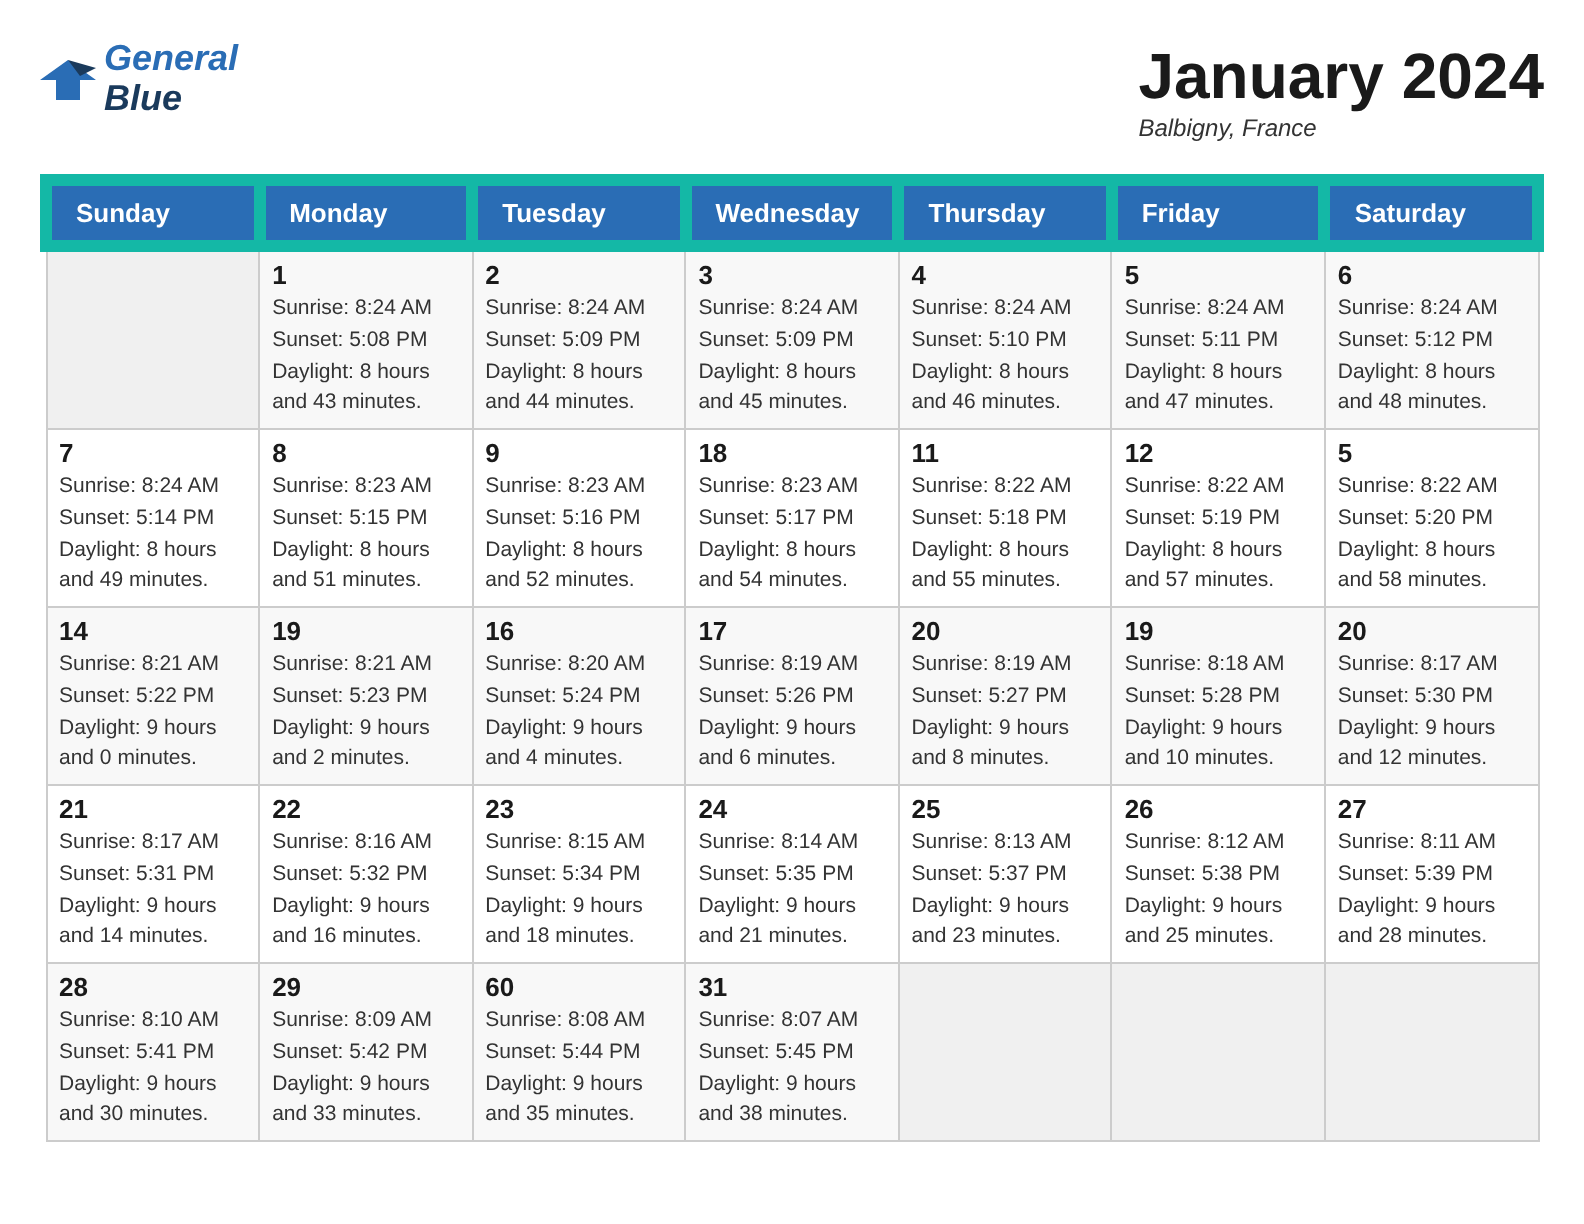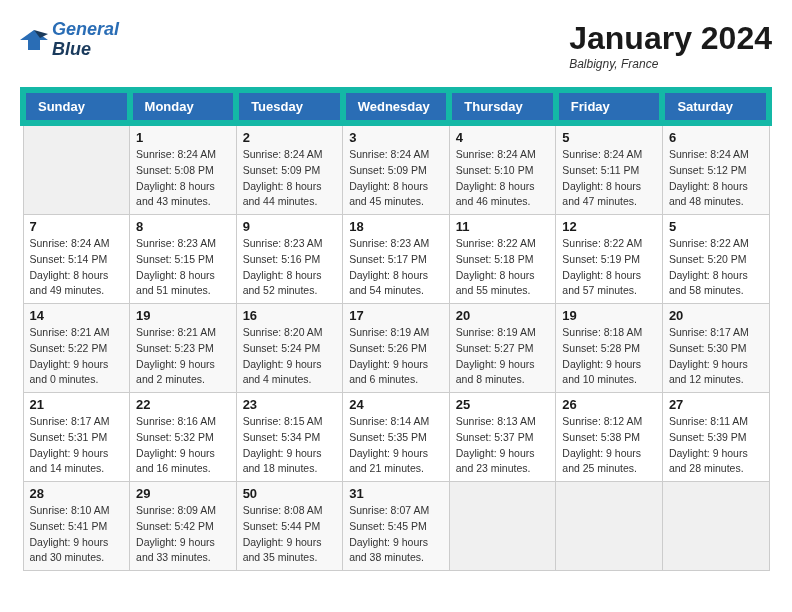--- a/index.html
+++ b/index.html
@@ -244,21 +244,21 @@
       <tr>
         <td>
           <span class="day-number">28</span>
           <div class="day-info">Sunrise: 8:10 AM<br>Sunset: 5:41 PM<br>Daylight: 9 hours and 30 minutes.</div>
         </td>
         <td>
           <span class="day-number">29</span>
           <div class="day-info">Sunrise: 8:09 AM<br>Sunset: 5:42 PM<br>Daylight: 9 hours and 33 minutes.</div>
         </td>
         <td>
-          <span class="day-number">50</span>
+          <span class="day-number">60</span>
           <div class="day-info">Sunrise: 8:08 AM<br>Sunset: 5:44 PM<br>Daylight: 9 hours and 35 minutes.</div>
         </td>
         <td>
           <span class="day-number">31</span>
           <div class="day-info">Sunrise: 8:07 AM<br>Sunset: 5:45 PM<br>Daylight: 9 hours and 38 minutes.</div>
         </td>
         <td class="empty-cell"></td>
         <td class="empty-cell"></td>
         <td class="empty-cell"></td>
       </tr>

